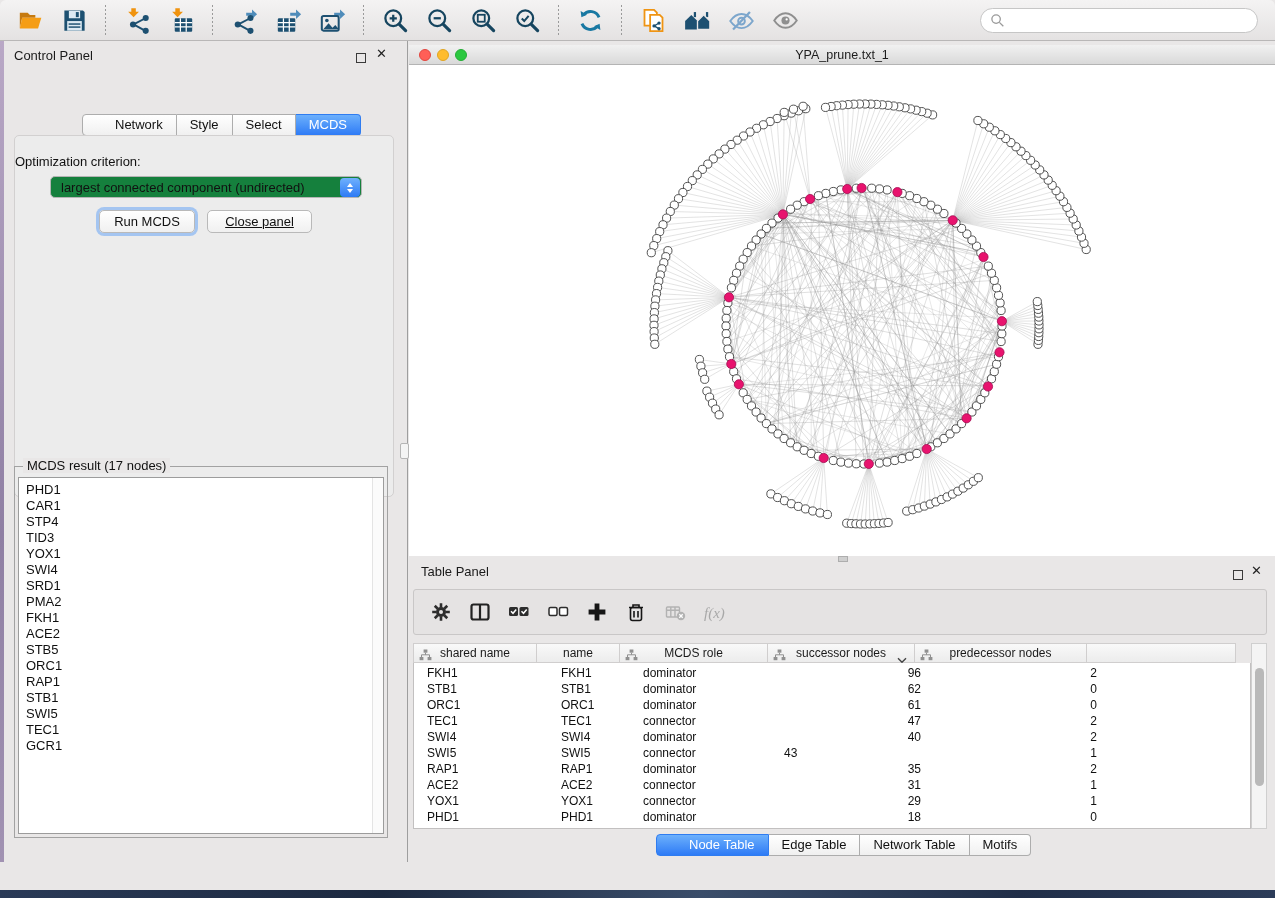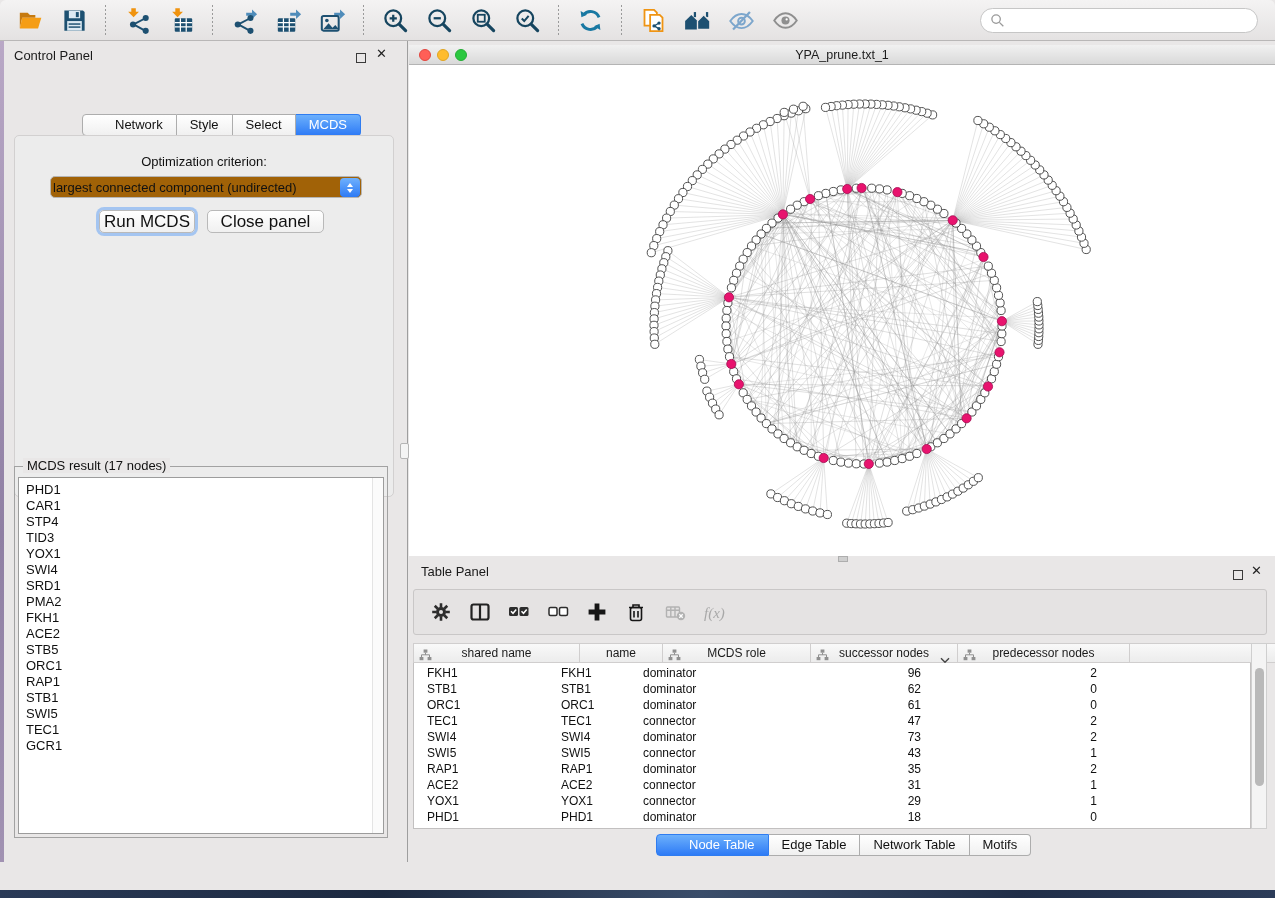--- a/index.html
+++ b/index.html
@@ -34,32 +34,32 @@
   .cp-float{position:absolute;right:34px;top:8px;}
   .cp-close{position:absolute;right:13px;top:8px;}
   .ctabs{position:absolute;left:78px;top:73px;display:flex;}
   .ctab{height:22px;line-height:20px;padding:0 13px;font-size:13px;color:#111;
         background:linear-gradient(#ffffff,#f0f0f0);border:1px solid #adadad;border-left:none;}
   .ctab:first-child{border-left:1px solid #adadad;border-radius:4px 0 0 4px;padding-left:32px;}
   .ctab:last-child{border-radius:0 4px 4px 0;}
   .ctab.active{background:linear-gradient(#6cb0fc,#2e7bf6);color:#fff;border-color:#2f7cf0;}
   .cp-box{position:absolute;left:10px;top:94px;width:380px;height:362px;background:#ececec;
           border:1px solid #d2d0d0;border-radius:5px;}
-  .opt-label{position:absolute;top:18px;left:0;width:100%;text-align:center;font-size:13px;color:#111;}
-  .cselect{position:absolute;left:35px;top:40px;width:312px;height:22px;background:#a16207;border:1px solid #b5b5b5;
-           border-radius:5px;font-size:13px;line-height:21px;padding-left:2px;color:#111;}
+  .opt-label{position:absolute;top:18px;left:0;width:100%;text-align:left;font-size:13px;color:#111;}
+  .cselect{position:absolute;left:35px;top:40px;width:312px;height:22px;background:#15803d;border:1px solid #b5b5b5;
+           border-radius:5px;font-size:13px;line-height:21px;padding-left:10px;color:#111;}
   .cstep{position:absolute;right:1px;top:1px;width:20px;height:19px;border-radius:4px;
          background:linear-gradient(#6fb1fd,#2d7af5);display:flex;flex-direction:column;
          align-items:center;justify-content:center;gap:2px;}
   .tri-up{width:0;height:0;border-left:3.5px solid transparent;border-right:3.5px solid transparent;border-bottom:4.5px solid #fff;}
   .tri-dn{width:0;height:0;border-left:3.5px solid transparent;border-right:3.5px solid transparent;border-top:4.5px solid #fff;}
-  .cp-btn{position:absolute;top:74px;height:23px;font-size:17px;color:#111;text-align:center;line-height:21px;
+  .cp-btn{position:absolute;top:74px;height:23px;font-size:13px;color:#111;text-align:center;line-height:21px;
           background:linear-gradient(#ffffff,#f0f0f0);border:1px solid #b9b9b9;border-radius:5px;}
   .btn-run{left:84px;width:96px;box-shadow:0 0 0 3px rgba(106,166,245,.55);}
-  .btn-close{left:192px;width:117px;}
+  .btn-close{left:192px;width:105px;text-decoration:underline;}
   .result-box{position:absolute;left:10px;top:425px;width:374px;height:372px;border:1px solid #a2a2a2;}
   .result-legend{position:absolute;top:-9px;left:8px;background:#e9e7e7;padding:0 4px;font-size:13px;color:#111;}
   .result-list{position:absolute;left:3px;right:3px;top:10px;bottom:3px;background:#fff;
                border:1px solid #9c9c9c;overflow:hidden;padding:4px 0 0 7px;}
   .result-item{font-size:13px;line-height:16px;color:#101010;}
   .result-scroll{position:absolute;top:11px;bottom:4px;right:4px;width:11px;background:#fbfbfb;border-left:1px solid #e4e4e4;}
 
   
   .vdiv{left:400px;top:41px;width:9px;height:821px;background:#e9e7e7;}
   .vdiv::after{content:"";position:absolute;right:1px;top:0;width:1px;height:100%;background:#9e9e9e;}
@@ -1109,21 +1109,21 @@
             <path d="M15.3 13.3l3.4 3.4M18.7 13.3l-3.4 3.4" stroke="#fff" stroke-width="1.3"></path>
           </svg>
         </div>
         <div class="tico">
           <svg viewBox="0 0 22 22">
             <text x="1" y="16.5" font-size="15" font-style="italic" font-family="'Liberation Serif','DejaVu Serif',serif" fill="#a8a8a8">f(x)</text>
           </svg>
         </div>
       </div>
     <div class="tp-thead" id="table-head">
-        <div class="th" style="width: 167px;"><span class="tree"><svg viewBox="0 0 13 12" width="13" height="12">
+        <div class="th" style="width: 124px;"><span class="tree"><svg viewBox="0 0 13 12" width="13" height="12">
               <g fill="#909090">
                 <rect x="4.6" y="0.5" width="3.8" height="3.2"></rect>
                 <rect x="0.6" y="8" width="3.8" height="3.2"></rect>
                 <rect x="8.6" y="8" width="3.8" height="3.2"></rect>
               </g>
               <path d="M6.5 3.7v2.1M2.5 8V5.8h8V8" stroke="#909090" fill="none"></path>
             </svg></span><span>shared name</span></div>
         <div class="th" style="width: 83px;"><span>name</span></div>
         <div class="th" style="width: 148px;"><span class="tree"><svg viewBox="0 0 13 12" width="13" height="12">
               <g fill="#909090">
@@ -1179,28 +1179,28 @@
           <div class="td" style="width: 139px; padding-left: 13px;">TEC1</div>
           <div class="td" style="width: 83px; padding-left: 8px;">TEC1</div>
           <div class="td" style="width: 148px; padding-left: 7px;">connector</div>
           <div class="td" style="width: 147px; text-align: right; padding-right: 10px;">47</div>
           <div class="td" style="width: 172px; text-align: right; padding-right: 6px;">2</div>
         </div>
         <div class="trow">
           <div class="td" style="width: 139px; padding-left: 13px;">SWI4</div>
           <div class="td" style="width: 83px; padding-left: 8px;">SWI4</div>
           <div class="td" style="width: 148px; padding-left: 7px;">dominator</div>
-          <div class="td" style="width: 147px; text-align: right; padding-right: 10px;">73</div>
+          <div class="td" style="width: 147px; text-align: right; padding-right: 10px;">40</div>
           <div class="td" style="width: 172px; text-align: right; padding-right: 6px;">2</div>
         </div>
         <div class="trow">
           <div class="td" style="width: 139px; padding-left: 13px;">SWI5</div>
           <div class="td" style="width: 83px; padding-left: 8px;">SWI5</div>
           <div class="td" style="width: 148px; padding-left: 7px;">connector</div>
-          <div class="td" style="width: 147px; text-align: right; padding-right: 10px;">43</div>
+          <div class="td" style="width: 147px; text-align: left; padding-right: 10px;">43</div>
           <div class="td" style="width: 172px; text-align: right; padding-right: 6px;">1</div>
         </div>
         <div class="trow">
           <div class="td" style="width: 139px; padding-left: 13px;">RAP1</div>
           <div class="td" style="width: 83px; padding-left: 8px;">RAP1</div>
           <div class="td" style="width: 148px; padding-left: 7px;">dominator</div>
           <div class="td" style="width: 147px; text-align: right; padding-right: 10px;">35</div>
           <div class="td" style="width: 172px; text-align: right; padding-right: 6px;">2</div>
         </div>
         <div class="trow">

